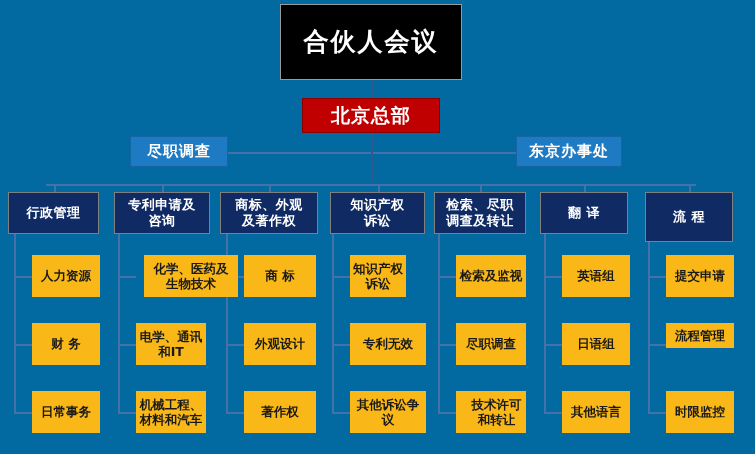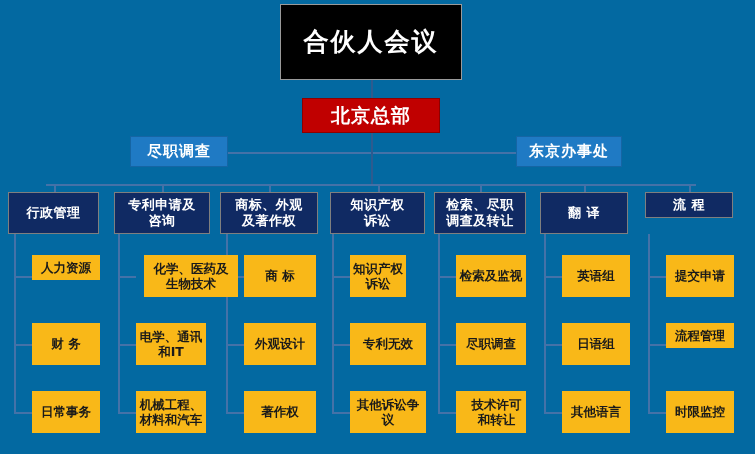--- a/index.html
+++ b/index.html
@@ -102,21 +102,21 @@
 
   <div class="node node-hq" style="left:302px; top:98px; width:138px; height:35px;">北京总部</div>
 
   <div class="node node-branch" style="left:130px; top:136px; width:98px; height:31px;">尽职调查</div>
 
   <div class="node node-branch" style="left:516px; top:136px; width:106px; height:31px;">东京办事处</div>
 
 <div class="node node-dept" style="left: 8px; top: 192px; width: 91px; height: 42px;">行政管理</div>
     <div class="conn conn-v" style="left: 54px; top: 184px; height: 8px;"></div>
     <div class="conn conn-v" style="left: 14px; top: 234px; height: 178px;"></div>
-    <div class="node node-team" style="left: 32px; top: 255px; width: 68px; height: 25px;">人力资源</div>
+    <div class="node node-team" style="left: 32px; top: 255px; width: 68px; height: 42px;">人力资源</div>
     <div class="conn conn-h" style="left: 14px; top: 276px; width: 18px;"></div>
     <div class="node node-team" style="left: 32px; top: 323px; width: 68px; height: 42px;">财 务</div>
     <div class="conn conn-h" style="left: 14px; top: 344px; width: 18px;"></div>
     <div class="node node-team" style="left: 32px; top: 391px; width: 68px; height: 42px;">日常事务</div>
     <div class="conn conn-h" style="left: 14px; top: 412px; width: 18px;"></div>
     <div class="node node-dept" style="left: 114px; top: 192px; width: 96px; height: 42px;">专利申请及
 咨询</div>
     <div class="conn conn-v" style="left: 162px; top: 184px; height: 8px;"></div>
     <div class="conn conn-v" style="left: 118px; top: 234px; height: 178px;"></div>
     <div class="node node-team" style="left: 144px; top: 255px; width: 94px; height: 42px;">化学、医药及
@@ -161,21 +161,21 @@
     <div class="conn conn-h" style="left: 438px; top: 412px; width: 18px;"></div>
     <div class="node node-dept" style="left: 540px; top: 192px; width: 88px; height: 42px;">翻 译</div>
     <div class="conn conn-v" style="left: 584px; top: 184px; height: 8px;"></div>
     <div class="conn conn-v" style="left: 544px; top: 234px; height: 178px;"></div>
     <div class="node node-team" style="left: 562px; top: 255px; width: 68px; height: 42px;">英语组</div>
     <div class="conn conn-h" style="left: 544px; top: 276px; width: 18px;"></div>
     <div class="node node-team" style="left: 562px; top: 323px; width: 68px; height: 42px;">日语组</div>
     <div class="conn conn-h" style="left: 544px; top: 344px; width: 18px;"></div>
     <div class="node node-team" style="left: 562px; top: 391px; width: 68px; height: 42px;">其他语言</div>
     <div class="conn conn-h" style="left: 544px; top: 412px; width: 18px;"></div>
-    <div class="node node-dept" style="left: 645px; top: 192px; width: 88px; height: 26px;">流 程</div>
+    <div class="node node-dept" style="left: 645px; top: 192px; width: 88px; height: 50px;">流 程</div>
     <div class="conn conn-v" style="left: 689px; top: 184px; height: 8px;"></div>
     <div class="conn conn-v" style="left: 648px; top: 234px; height: 178px;"></div>
     <div class="node node-team" style="left: 666px; top: 255px; width: 68px; height: 42px;">提交申请</div>
     <div class="conn conn-h" style="left: 648px; top: 276px; width: 18px;"></div>
     <div class="node node-team" style="left: 666px; top: 323px; width: 68px; height: 25px;">流程管理</div>
     <div class="conn conn-h" style="left: 648px; top: 344px; width: 18px;"></div>
     <div class="node node-team" style="left: 666px; top: 391px; width: 68px; height: 42px;">时限监控</div>
     <div class="conn conn-h" style="left: 648px; top: 412px; width: 18px;"></div>
   </div>
 

